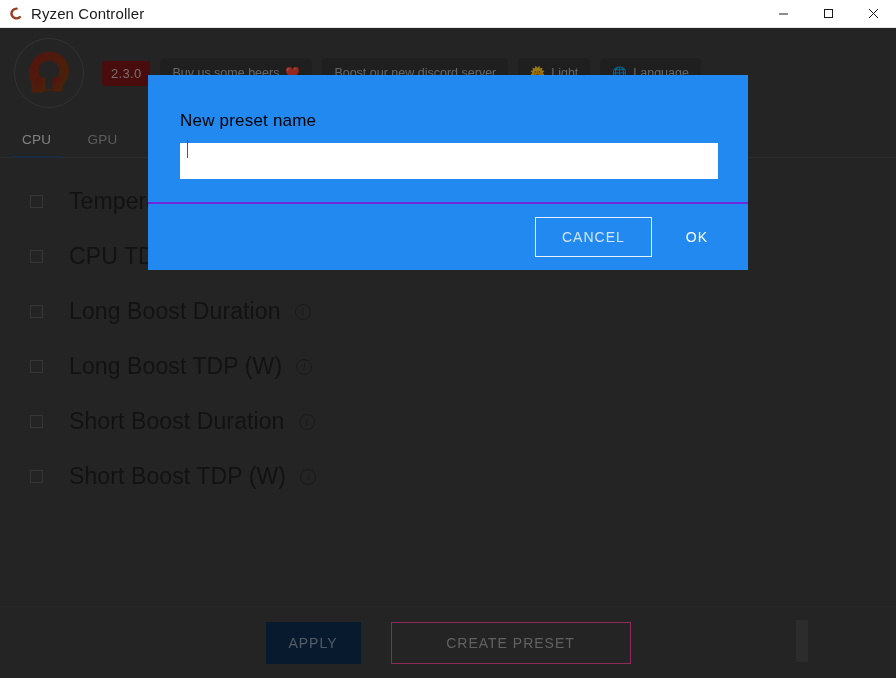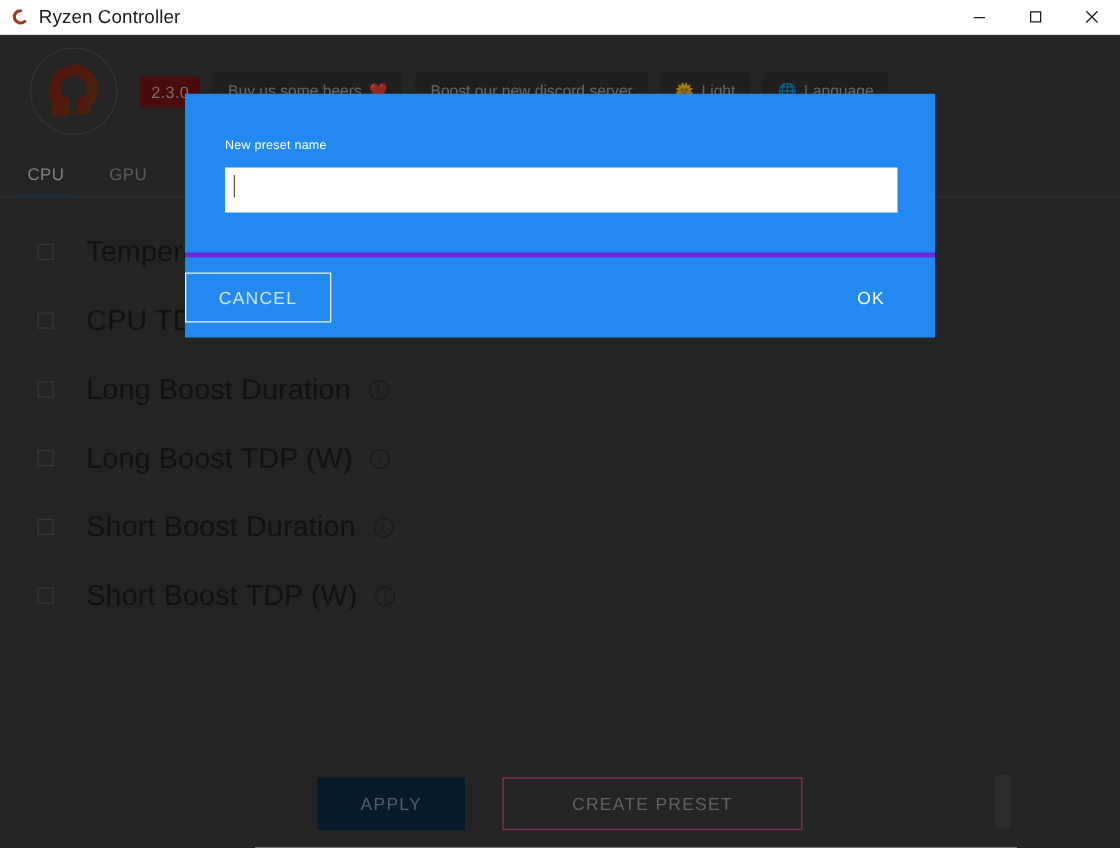--- a/index.html
+++ b/index.html
@@ -46,21 +46,21 @@
     width: 896px; height: 650px;
     background: #3c3c3c;
     overflow: hidden;
   }
 
   
   .header {
     position: relative;
     height: 90px;
     display: flex; align-items: center;
-    padding-left: 24px;
+    padding-left: 14px;
   }
   .logo {
     width: 70px; height: 70px;
     border-radius: 50%;
     border: 1px solid #555;
     display: flex; align-items: center; justify-content: center;
     flex: none;
   }
   .logo svg { display: block; }
   .hdr-buttons {
@@ -158,21 +158,21 @@
     display: flex; align-items: center;
     justify-content: center;
     gap: 30px;
   }
   .btn-apply {
     background: #0d2c4d;
     color: #8a9aaa;
     border: none;
     font-size: 14px;
     letter-spacing: 1px;
-    width: 118px; height: 42px;
+    width: 95px; height: 42px;
     cursor: pointer;
     font-family: "Liberation Sans", sans-serif;
   }
   .btn-create {
     background: transparent;
     color: #a2a2a2;
     border: 1px solid #ec4899;
     font-size: 14px;
     letter-spacing: 1px;
     width: 240px; height: 42px;
@@ -198,39 +198,39 @@
     left: 148px; top: 75px;
     width: 600px; height: 195px;
     background: #2189f0;
     display: flex; flex-direction: column;
   }
   .dlg-body {
     flex: 1;
     padding: 36px 32px 0 32px;
   }
   .dlg-label {
-    font-size: 10px;
-    color: #ffffff;
+    font-size: 17px;
+    color: #000000;
     margin-bottom: 12px;
     letter-spacing: .2px;
   }
   .dlg-input {
     width: 538px; height: 36px;
     background: #ffffff;
     border: none;
     outline: none;
     padding: 0 8px;
     font-size: 14px;
     color: #1a1a1a;
     font-family: "Liberation Sans", sans-serif;
   }
   .dlg-footer {
     height: 68px;
-    border-top: 4px solid #6d28d9;
-    display: flex; align-items: center; justify-content: space-between;
+    border-top: 2px solid #6d28d9;
+    display: flex; align-items: center; justify-content: flex-end;
     padding-right: 34px;
     gap: 28px;
   }
   .dlg-cancel {
     background: transparent;
     border: 1px solid #e8f1fb;
     color: #d5e6f8;
     font-size: 14px;
     letter-spacing: 1px;
     padding: 11px 26px;

